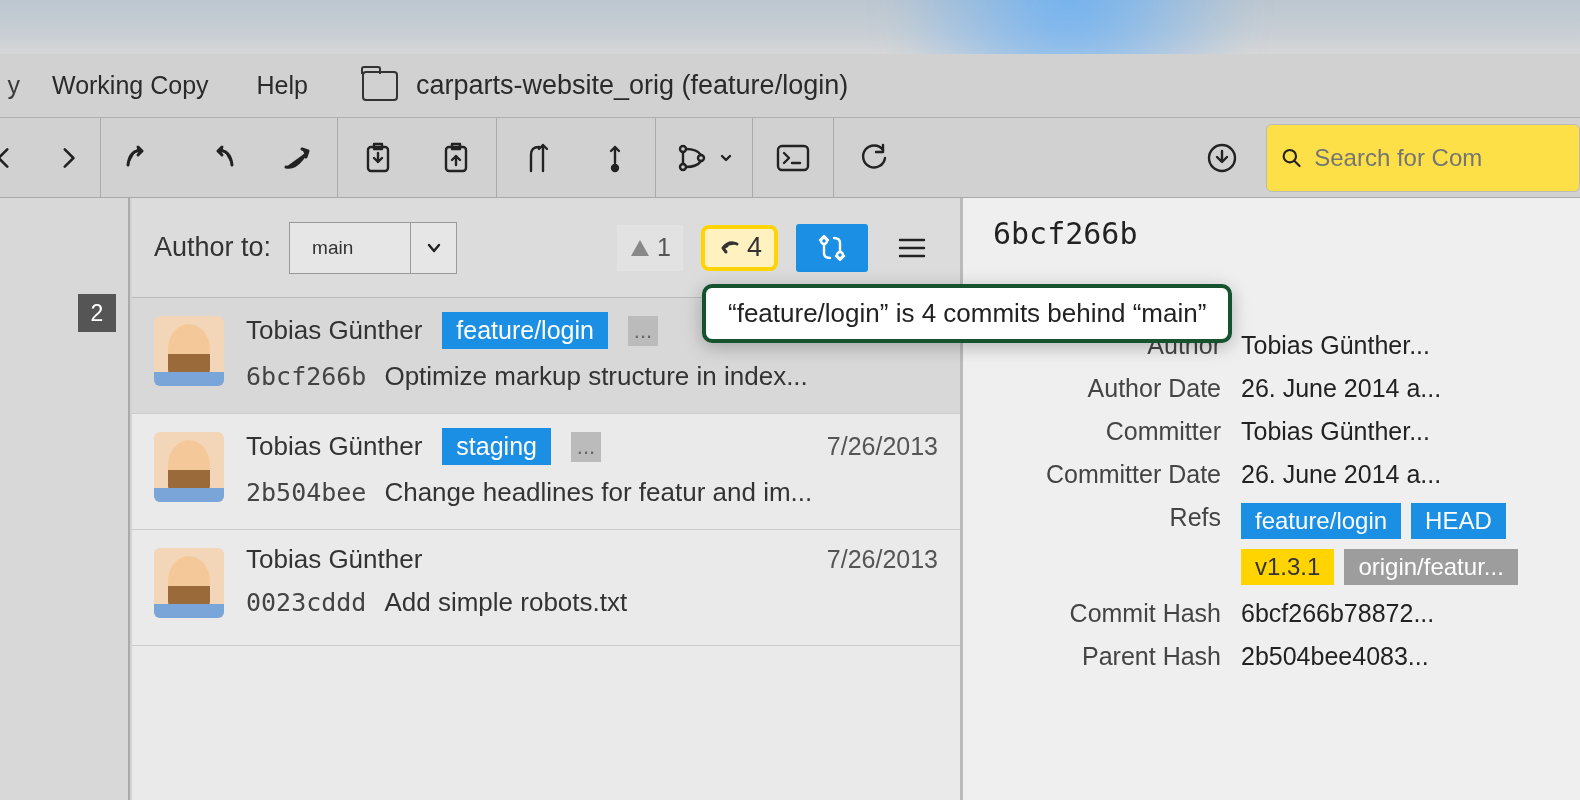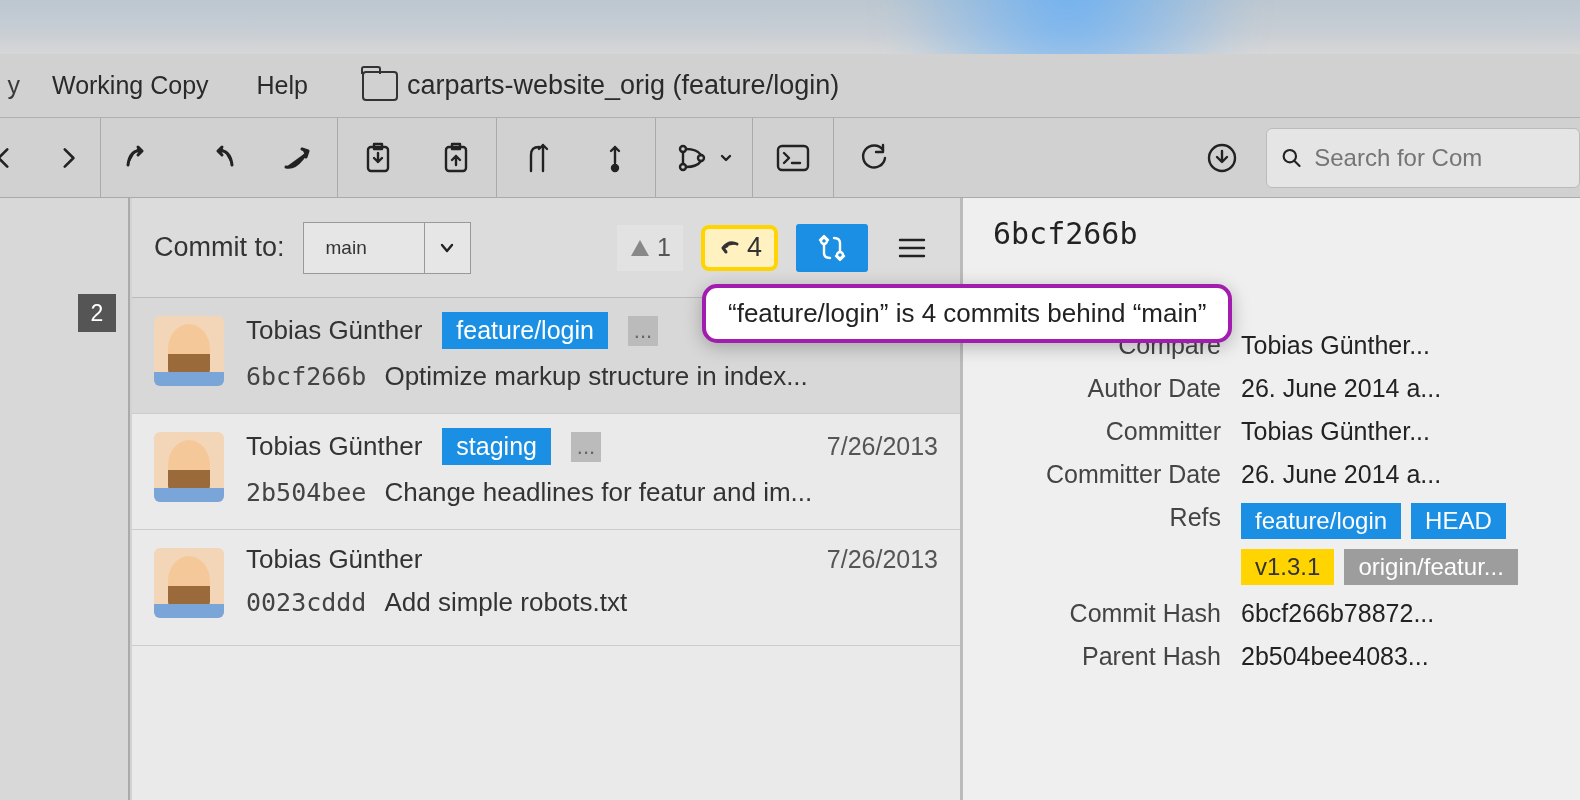--- a/index.html
+++ b/index.html
@@ -15,36 +15,36 @@
 
   
   .menubar {
     position: absolute; top: 54px; left: 0; right: 0; height: 64px;
     background: #d1d1d1; border-bottom: 1px solid #b0b0b0;
     display: flex; align-items: center; font-size: 25px; color: #2a2a2a;
     padding-left: 0;
   }
   .menubar .cut-item { width: 28px; text-align: right; padding-right: 8px; color:#3a3a3a;}
   .menubar .menu-item { padding: 0 24px; cursor: default; }
-  .menubar .folder-wrap { display:flex; align-items:center; gap:9px; margin-left:30px; }
+  .menubar .folder-wrap { display:flex; align-items:center; gap:18px; margin-left:30px; }
   .folder-icon { width:36px; height:30px; border:2.5px solid #333; border-radius:4px; position:relative; }
   .folder-icon::before { content:""; position:absolute; top:-7px; left:-2.5px; width:16px; height:6px; border:2.5px solid #333; border-bottom:none; border-radius:3px 3px 0 0;}
 
   
   .toolbar {
     position: absolute; top: 118px; left: 0; right: 0; height: 80px;
     background: #d1d1d1; border-bottom: 1px solid #aaa;
     display: flex; align-items: center;
   }
   .arrow-box { width: 64px; display:flex; justify-content:center; }
   .tb-sep { width:1px; height:80px; background:#aaa; }
   .tb-group { display:flex; align-items:center; padding: 0 16px; gap:30px; }
   .tb-btn { width:48px; height:48px; display:flex; align-items:center; justify-content:center; cursor:default; }
   .searchbox {
-    flex:1; margin-left:auto; height:60px; background:#e5e5e5; border:1px solid #bbb;
+    flex:1; margin-left:auto; height:68px; background:#fde047; border:1px solid #bbb;
     border-radius:6px; display:flex; align-items:center; padding:0 14px; gap:12px;
     font-size:24px; color:#888;justify-content:center;
   }
   .searchbox input { border:none; background:transparent; font-size:24px; color:#555; width:100%; outline:none;}
 
   
   .gutter { position:absolute; top:198px; left:0; width:130px; bottom:0; background:#d8d8d8; border-right:2px solid #aaa;}
   .gutter-badge { position:absolute; right:12px; top:96px; width:38px; height:38px; background:#555; color:#fff; font-size:23px; display:flex; align-items:center; justify-content:center;}
 
   
@@ -91,21 +91,21 @@
   .kv .v { flex:1; font-size:25px; color:#222; white-space:nowrap; overflow:hidden; text-overflow:ellipsis;}
   .refs-wrap { display:flex; flex-wrap:wrap; gap:10px;}
   .ref-tag { padding:4px 14px; font-size:24px; color:#fff;}
   .ref-blue { background:#1a8fe3;}
   .ref-yellow { background:#ffd400; color:#333;}
   .ref-grey { background:#9d9d9d;}
 
   
   .tooltip {
     position:absolute; top:284px; left:702px;
-    background:#fff; border:4px solid #a21caf; border-radius:15px;
+    background:#fff; border:4px solid #14532d; border-radius:10px;
     padding:10px 22px; font-size:26px; color:#222;
     box-shadow:0 4px 18px rgba(0,0,0,.25); z-index:50;
   }
 
   
   .v-div { position:absolute; top:198px; bottom:0; right:618px; width:2px; background:#bbb;}
 
   
   svg { stroke:#222; stroke-width:2.4; fill:none; stroke-linecap:round; stroke-linejoin:round;}
   .icon-btn-blue svg { stroke:#fff;}
@@ -247,21 +247,21 @@
       </svg>
     <input placeholder="Search for Com" style="">
   </div>
 </div>
 
 <div class="gutter">
   <div class="gutter-badge">2</div>
 </div>
 
 <div class="comparebar">
-  <span>Commit to:</span>
+  <span>Author to:</span>
   <div class="dropdown">
     <div class="dd-text">main</div>
     <div class="dd-caret">
       <svg width="18" height="18" viewBox="0 0 18 18">
           <path d="M4 6 L9 12 L14 6"></path>
         </svg>
     </div>
   </div>
   <div style="flex:1"></div>
   <div class="pill">
@@ -352,21 +352,21 @@
   </div>
 
 </div>
 
 <div class="v-div"></div>
 
 <div class="detail">
   <div class="detail-hash">6bcf266b</div>
 
   <div class="kv">
-      <div class="k">Compare</div>
+      <div class="k">Author</div>
     <div class="v">Tobias Günther...</div>
     </div>
 
   <div class="kv">
       <div class="k">Author Date</div>
     <div class="v">26. June 2014 a...</div>
     </div>
 
   <div class="kv">
       <div class="k">Committer</div>

